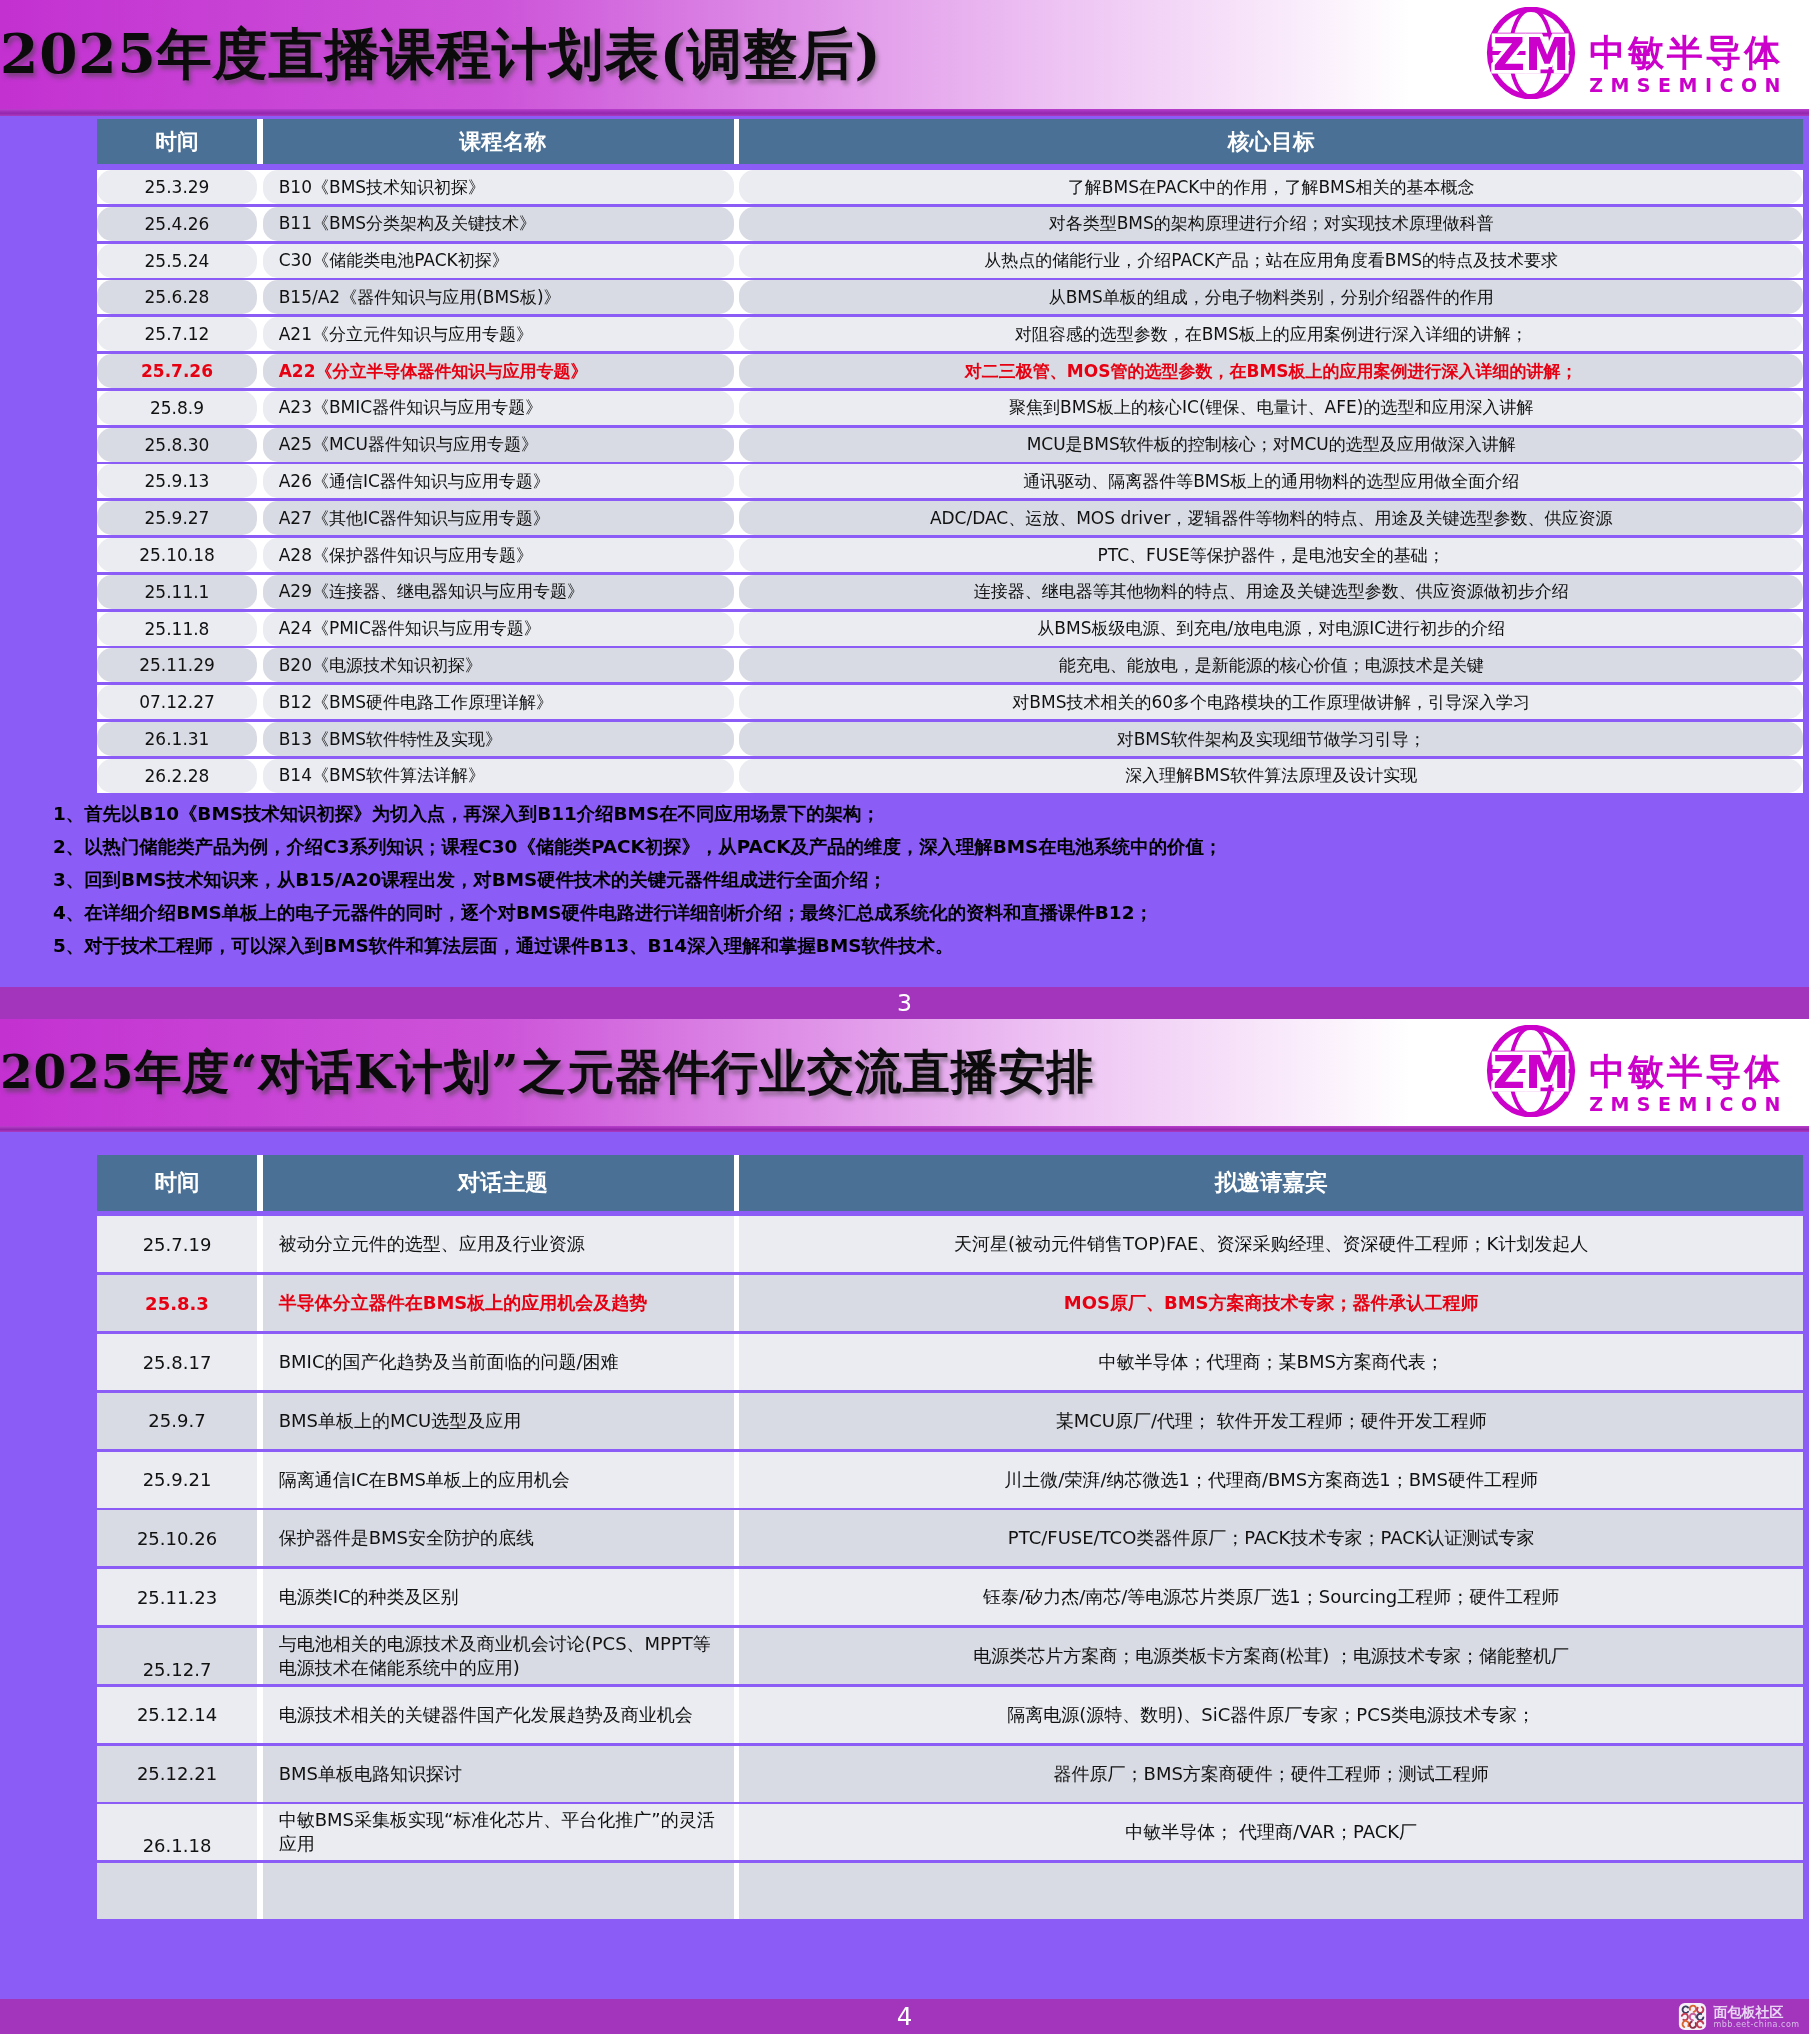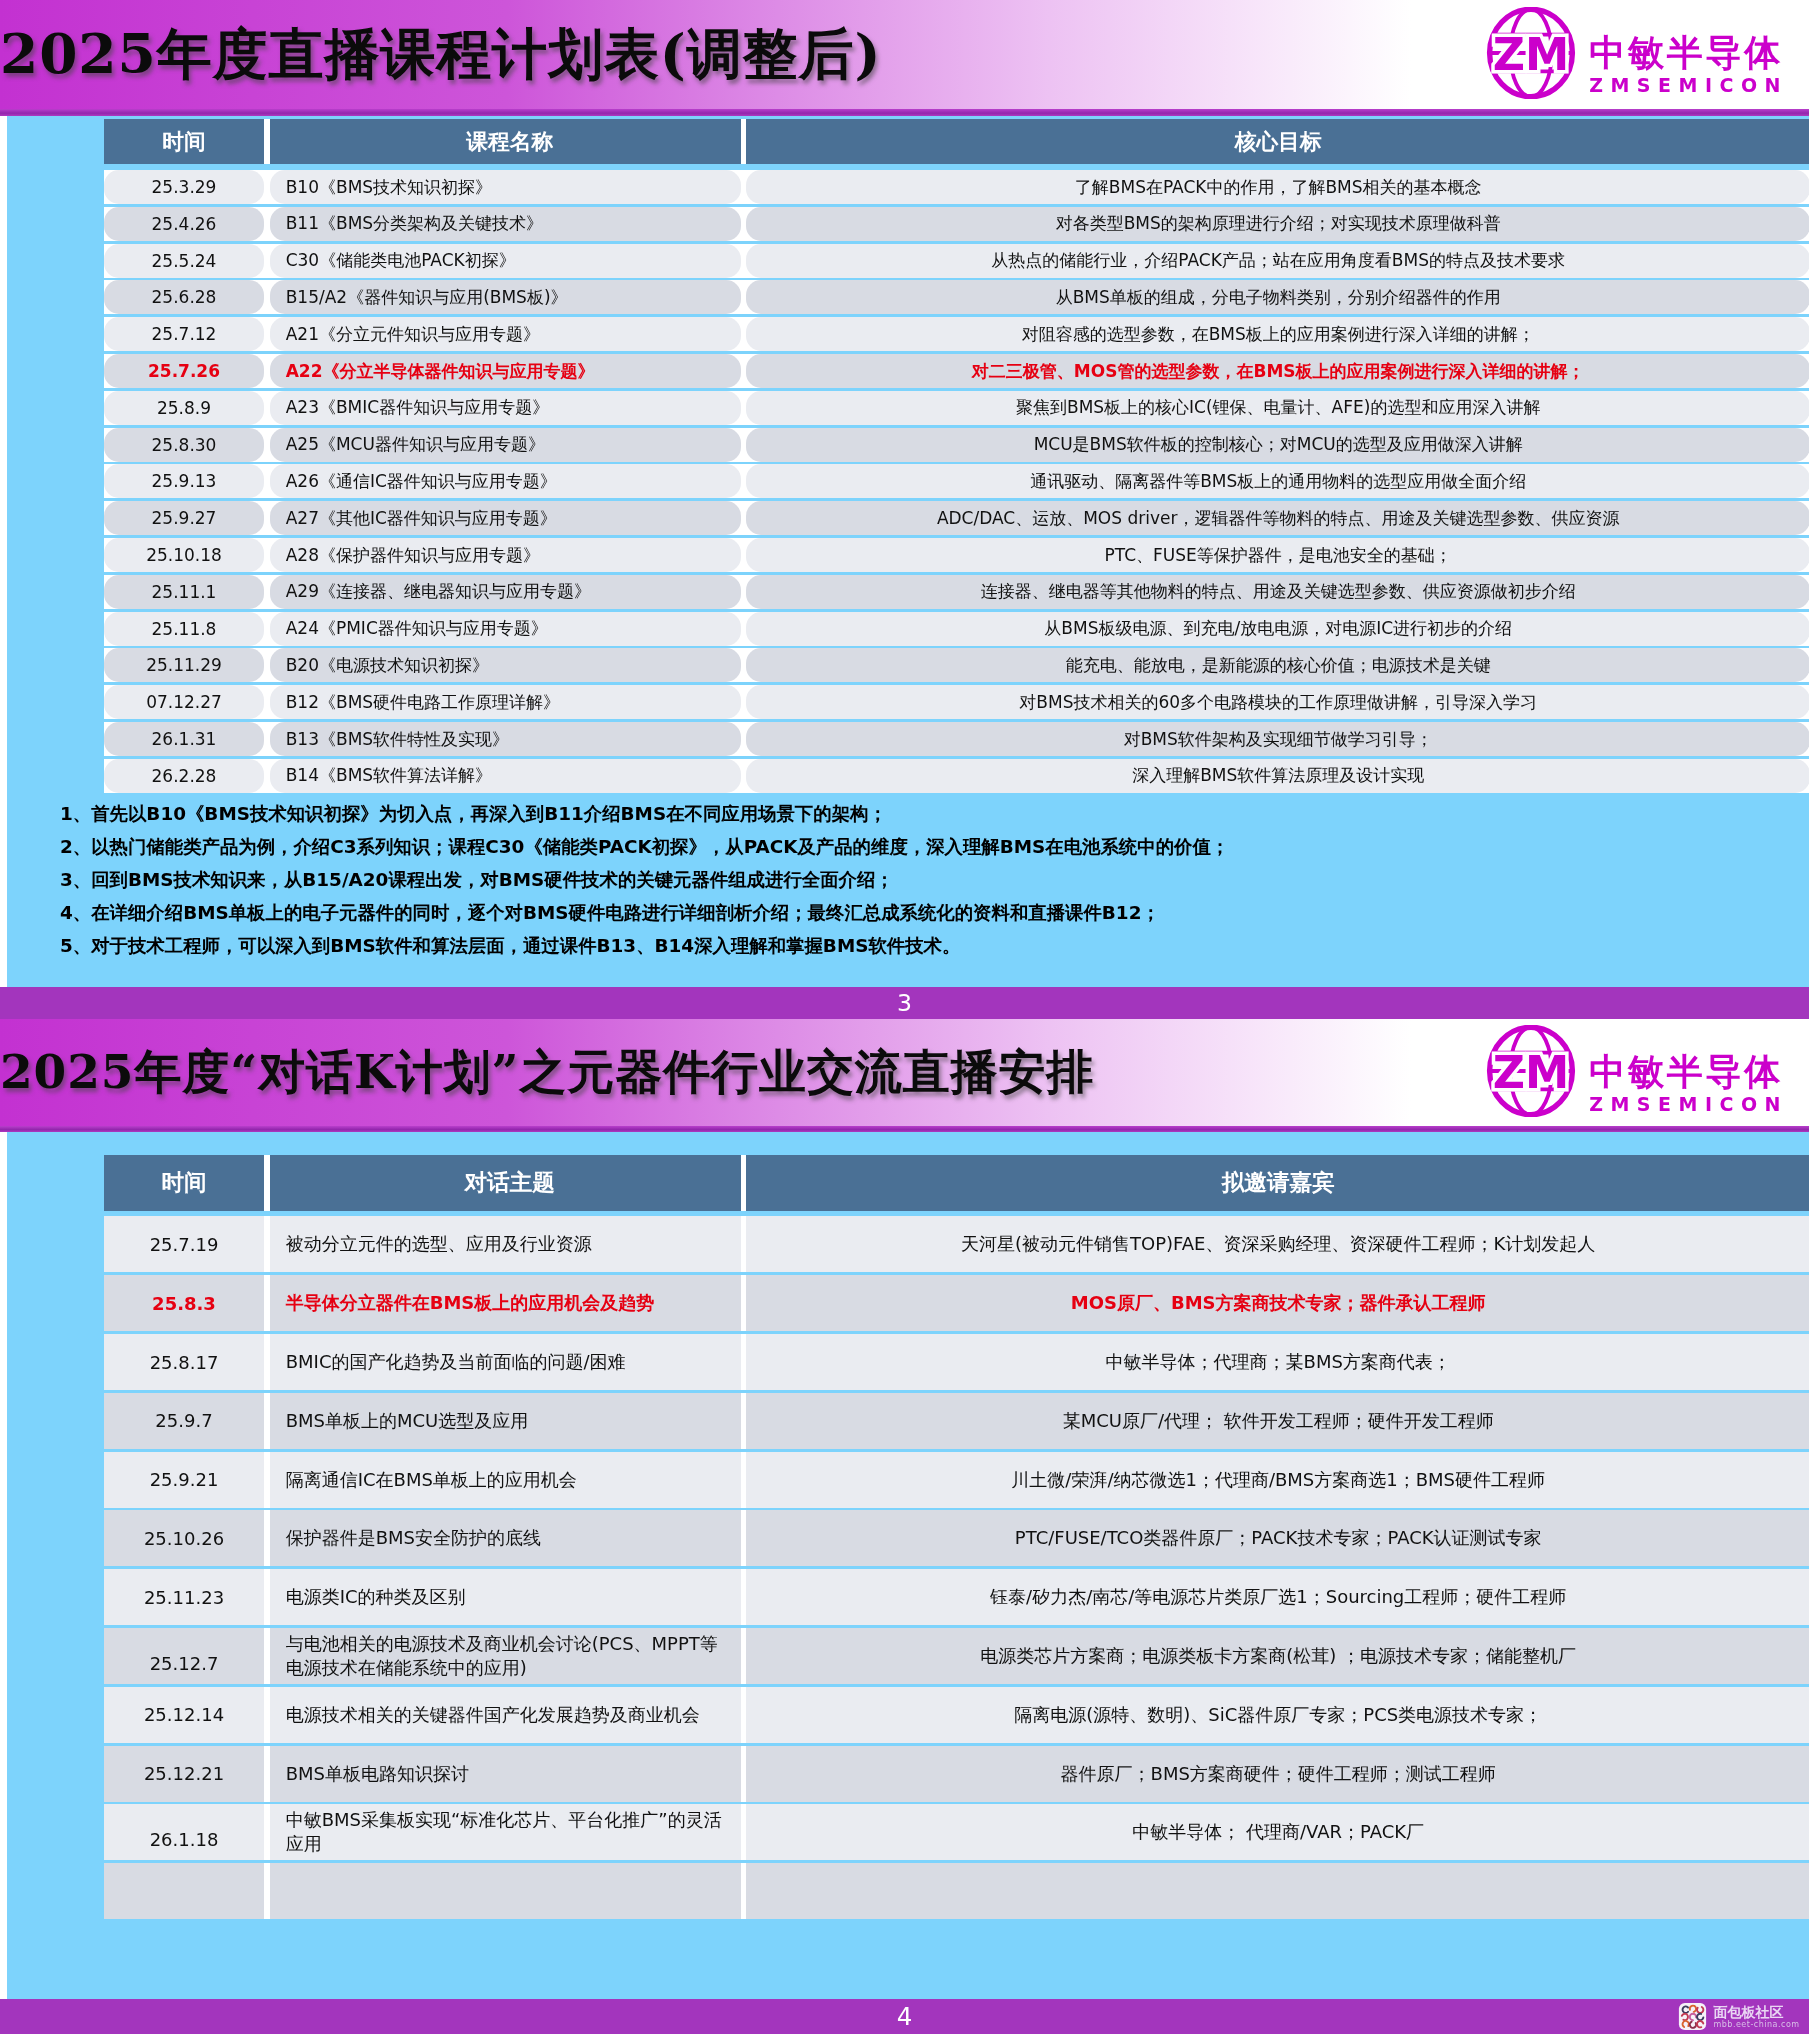--- a/index.html
+++ b/index.html
@@ -21,42 +21,42 @@
     font-family:"DejaVu Serif","Liberation Serif",serif;
     text-shadow:2.4px 3.8px 4.7px rgba(70,70,70,.55);
   }
   .banner.b2 .banner-title{font-size:47px;}
   .logo{position:absolute;right:21px;top:6.6px;display:flex;align-items:center;gap:12.2px;}
   .logo svg{width:92px;height:92px;}
   .logo-cn{font-size:36px;font-weight:700;color:#cb00cb;letter-spacing:2.8px;line-height:1;margin-top:25px;}
   .logo-en{font-size:19px;font-weight:700;color:#cb00cb;letter-spacing:7.5px;margin-top:4.7px;line-height:1;}
   .rule{height:6.6px;background:linear-gradient(180deg,#b93fcc 0%,#9326ad 60%,#ad3ac0 100%);}
   
-  .slide-body{position:relative;background:#7dd3fc;overflow:hidden;margin-left:7px;}
+  .slide-body{position:relative;background:#8b5cf6;overflow:hidden;}
   #slide1-body{height:871px;}
   #slide2-body{height:867px;}
   
   .data-table{margin-left:97px;width:1706px;}
   #table1{margin-top:3.8px;}
   #table2{margin-top:22.6px;}
   .trow{display:flex;gap:5.7px;margin-bottom:2.8px;background:#fff;}
   .thead{margin-bottom:5.7px;}
   .cell{display:flex;align-items:center;box-sizing:border-box;}
   .thead .cell{background:#4a7095;color:#fff;font-weight:700;justify-content:center;text-align:center;}
   .t1 .thead .cell{min-height:45px;font-size:21.7px;}
   .t2 .thead .cell{min-height:56px;font-size:22.6px;}
   .c1{width:160px;justify-content:center;text-align:center;}
   .c2{width:471px;padding-left:16px;padding-right:7px;}
   .c3{flex:1;justify-content:center;text-align:center;padding:2.8px 19px;}
   .t1 .body-row .cell{min-height:34px;font-size:17px;border-radius:15px;}
   .t2 .body-row .cell{min-height:56px;font-size:18px;}
   .body-row:nth-child(odd) .cell{background:#d8dbe3;}
   .body-row:nth-child(even) .cell{background:#eaecf1;}
   .body-row.hl .cell{color:#e60012;font-weight:700;}
-  .body-row.date-bottom .c1{align-items:flex-end;padding-bottom:10px;}
+  .body-row.date-bottom .c1{align-items:flex-end;padding-bottom:4px;}
   
   .notes{margin:10.4px 28px 0 53px;}
   .note-line{font-weight:700;font-size:18.4px;line-height:1.18;margin-bottom:11.3px;color:#000;}
   
   .pagebar{position:relative;background:#a335bd;color:#fff;display:flex;align-items:center;justify-content:center;}
   #pagebar1{height:32px;font-size:23.6px;}
   #pagebar2{height:35px;font-size:24.5px;}
   .watermark{position:absolute;right:9.4px;bottom:2.8px;display:flex;align-items:center;gap:6.6px;}
   .watermark svg{width:29px;height:29px;}
   .wm-name{font-size:14px;font-weight:700;color:#e9d6f3;line-height:1.05;}

